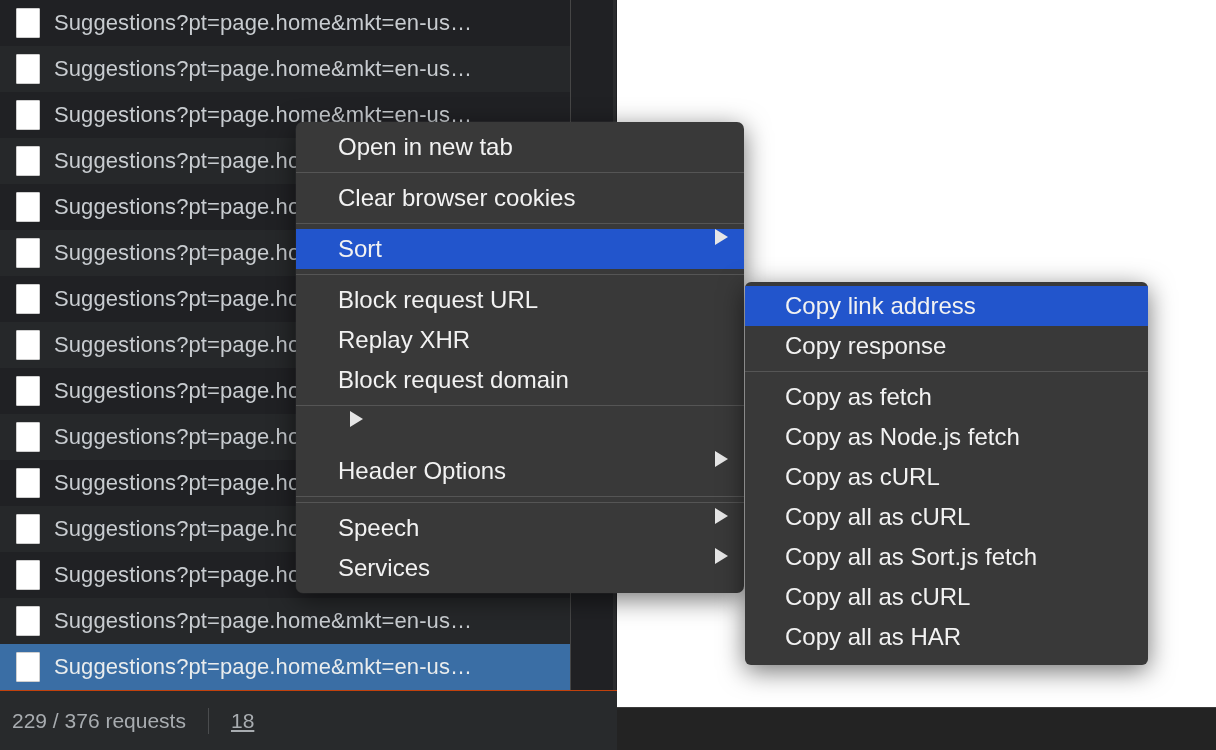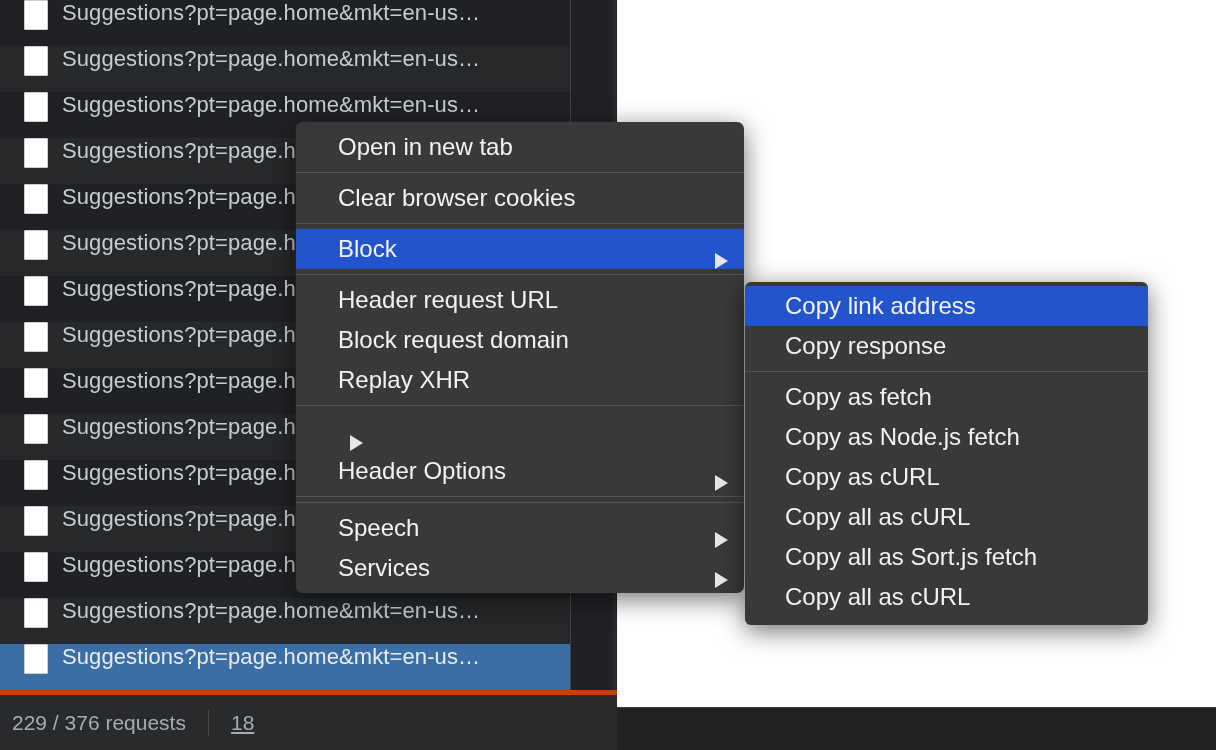--- a/index.html
+++ b/index.html
@@ -50,23 +50,23 @@
     left: 0; top: 0;
     width: 570px; height: 690px;
     background: #202124;
     overflow: hidden;
   }
 
   .request-row {
     position: relative;
     height: 46px;
     display: flex;
-    align-items: flex-start;
+    align-items: center;
     box-sizing: border-box;
-    padding-left: 24px;
+    padding-left: 16px;
     background: #202124;
   }
   .request-row.odd {
     background: #26282a;
   }
   .request-row.selected {
     background: #3a6ea5;
   }
 
   .row-icon {
@@ -111,21 +111,21 @@
     width: 3px; height: 690px;
     background: #2b2c2e;
   }
 
   
   #status-bar {
     position: absolute;
     left: 0; top: 690px;
     width: 617px; height: 60px;
     background: #282a2c;
-    border-top: 5px solid #c2410c;
+    border-top: 1px solid #c2410c;
     display: flex;
     align-items: center;
     box-sizing: border-box;
     padding-left: 12px;
     color: #a8acb0;
     font-size: 21px;
   }
   #status-requests { white-space: nowrap; }
   #status-divider {
     width: 1px;
@@ -155,21 +155,21 @@
   #copy-submenu {
     left: 745px;
     top: 282px;
     width: 403px;
     border-radius: 6px;
   }
 
   .ctx-item {
     position: relative;
     display: flex;
-    align-items: flex-end;
+    align-items: flex-start;
     height: 40px;
     padding: 0 16px 0 42px;
     color: #f2f2f2;
     font-size: 24px;
     line-height: 40px;
     white-space: nowrap;
     box-sizing: border-box;
   }
   .ctx-item.highlight {
     background: #2255cc;
@@ -288,32 +288,32 @@
   <div id="main-context-menu" class="ctx-menu">
       <div class="ctx-item">
         <span class="ctx-label">Open in new tab</span>
       </div>
       <div class="ctx-sep"></div>
       <div class="ctx-item">
         <span class="ctx-label">Clear browser cookies</span>
       </div>
       <div class="ctx-sep"></div>
       <div class="ctx-item highlight">
-        <span class="ctx-label">Block</span>
-        <span class="ctx-arrow"></span>
-      </div>
-      <div class="ctx-sep"></div>
-      <div class="ctx-item">
-        <span class="ctx-label">Header request URL</span>
+        <span class="ctx-label">Sort</span>
+        <span class="ctx-arrow"></span>
+      </div>
+      <div class="ctx-sep"></div>
+      <div class="ctx-item">
+        <span class="ctx-label">Block request URL</span>
+      </div>
+      <div class="ctx-item">
+        <span class="ctx-label">Replay XHR</span>
       </div>
       <div class="ctx-item">
         <span class="ctx-label">Block request domain</span>
-      </div>
-      <div class="ctx-item">
-        <span class="ctx-label">Replay XHR</span>
       </div>
       <div class="ctx-sep"></div>
       <div class="ctx-item">
         <span class="ctx-arrow"></span>
       </div>
       <div class="ctx-item">
         <span class="ctx-label">Header Options</span>
         <span class="ctx-arrow"></span>
       </div>
       <div class="ctx-sep"></div>
@@ -347,15 +347,18 @@
       </div>
       <div class="ctx-item">
         <span class="ctx-label">Copy all as cURL</span>
       </div>
       <div class="ctx-item">
         <span class="ctx-label">Copy all as Sort.js fetch</span>
       </div>
       <div class="ctx-item">
         <span class="ctx-label">Copy all as cURL</span>
       </div>
+      <div class="ctx-item">
+        <span class="ctx-label">Copy all as HAR</span>
+      </div>
     </div>
 
 </div>
 
 </body></html>

